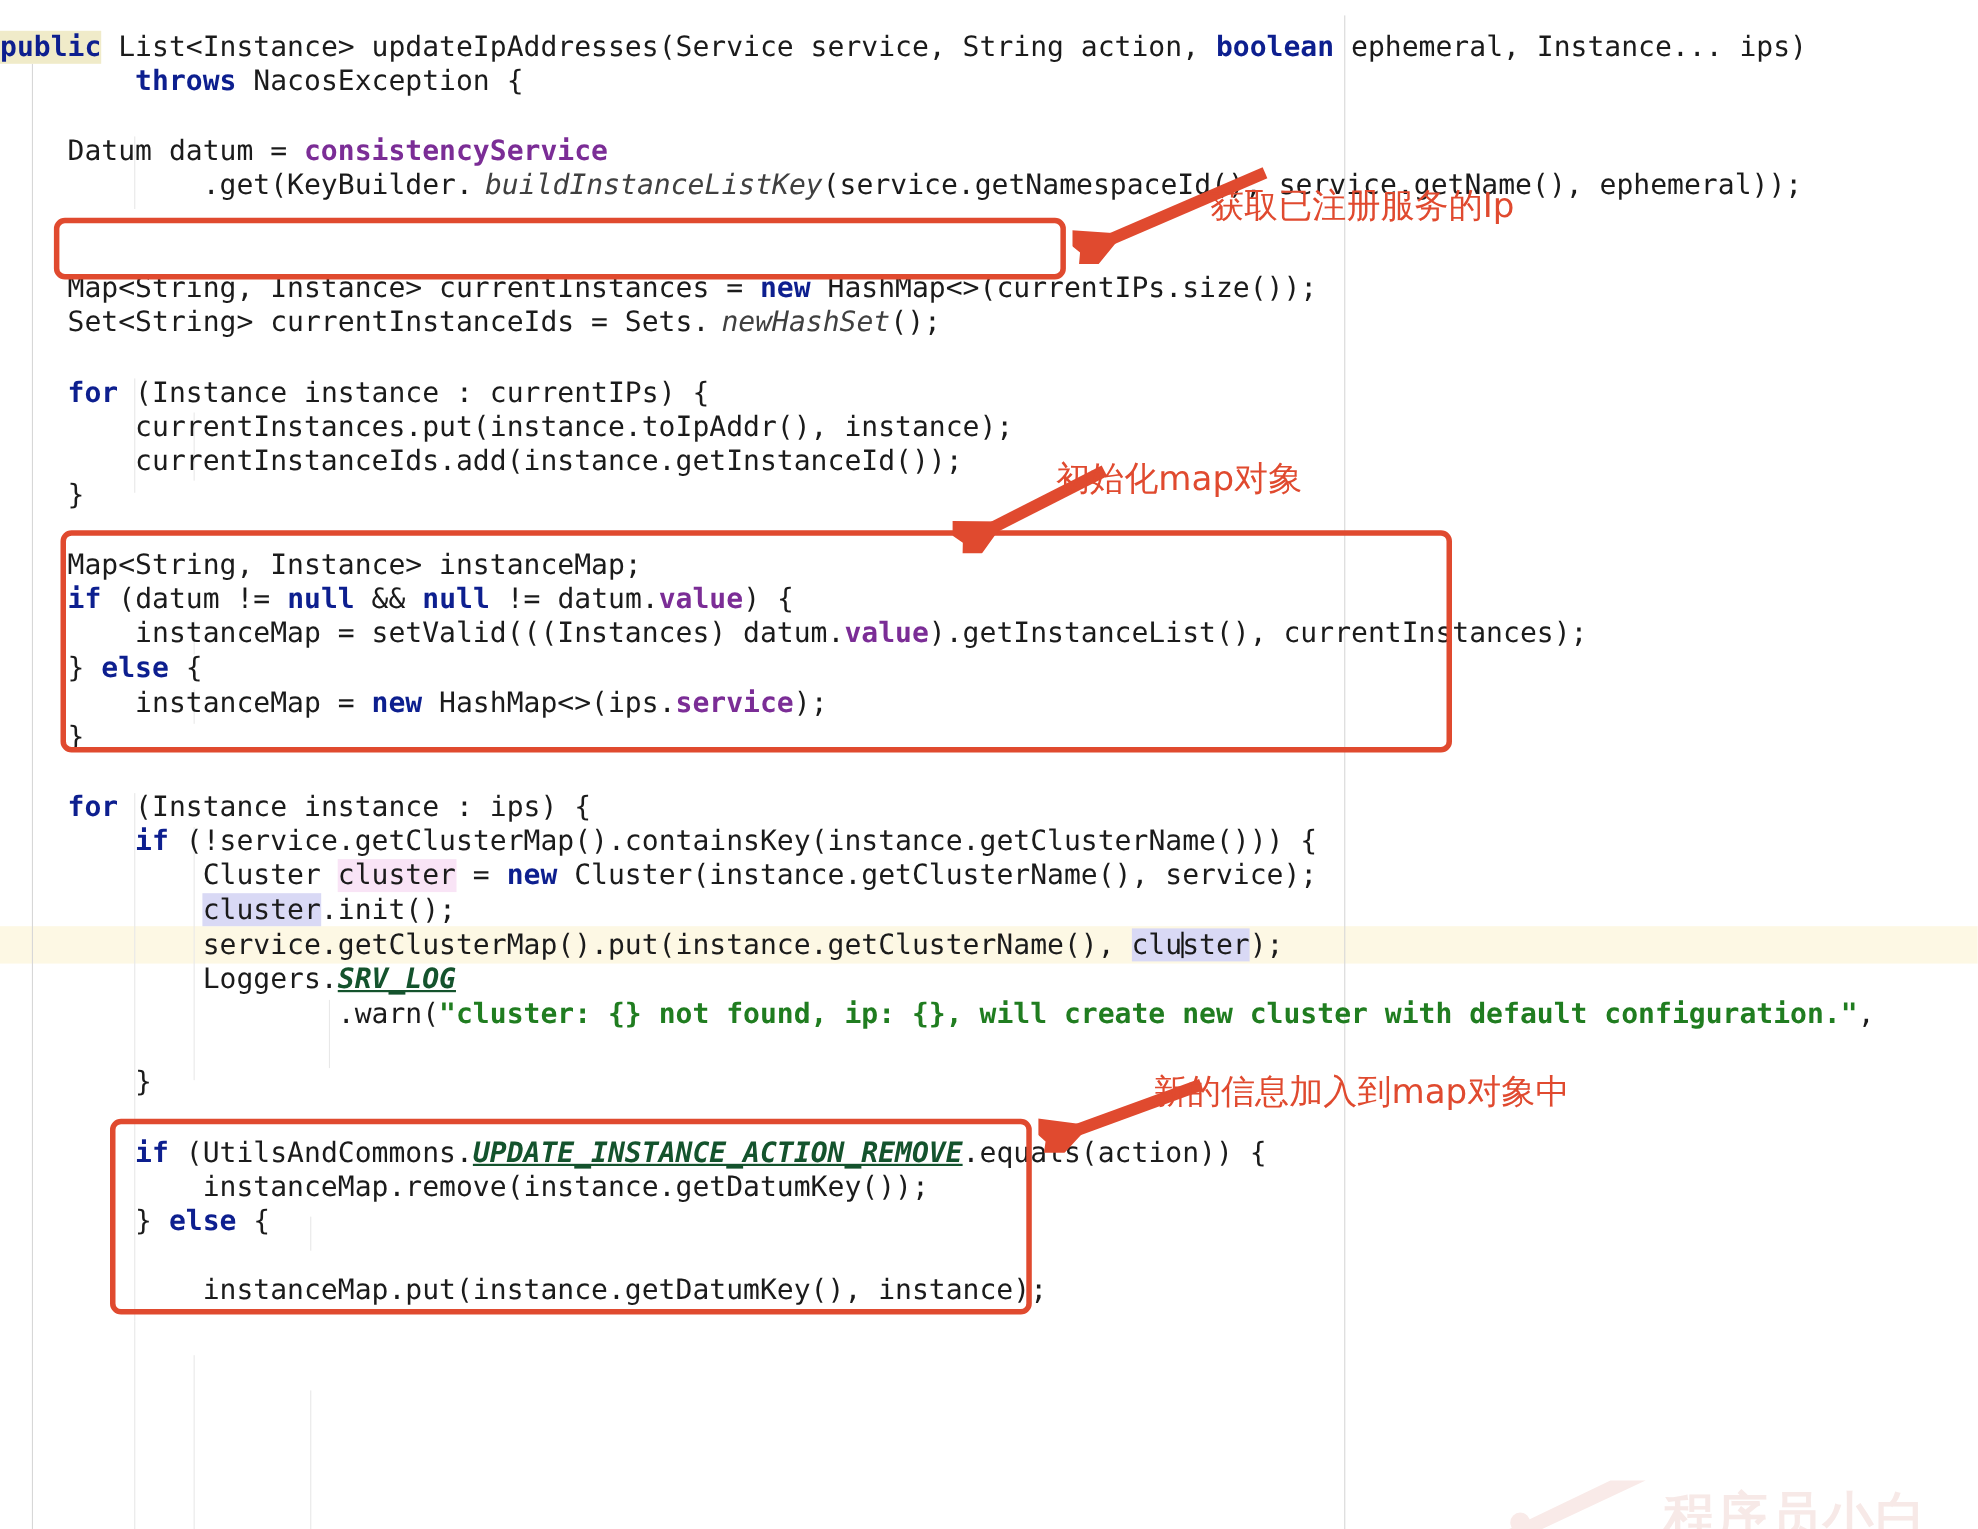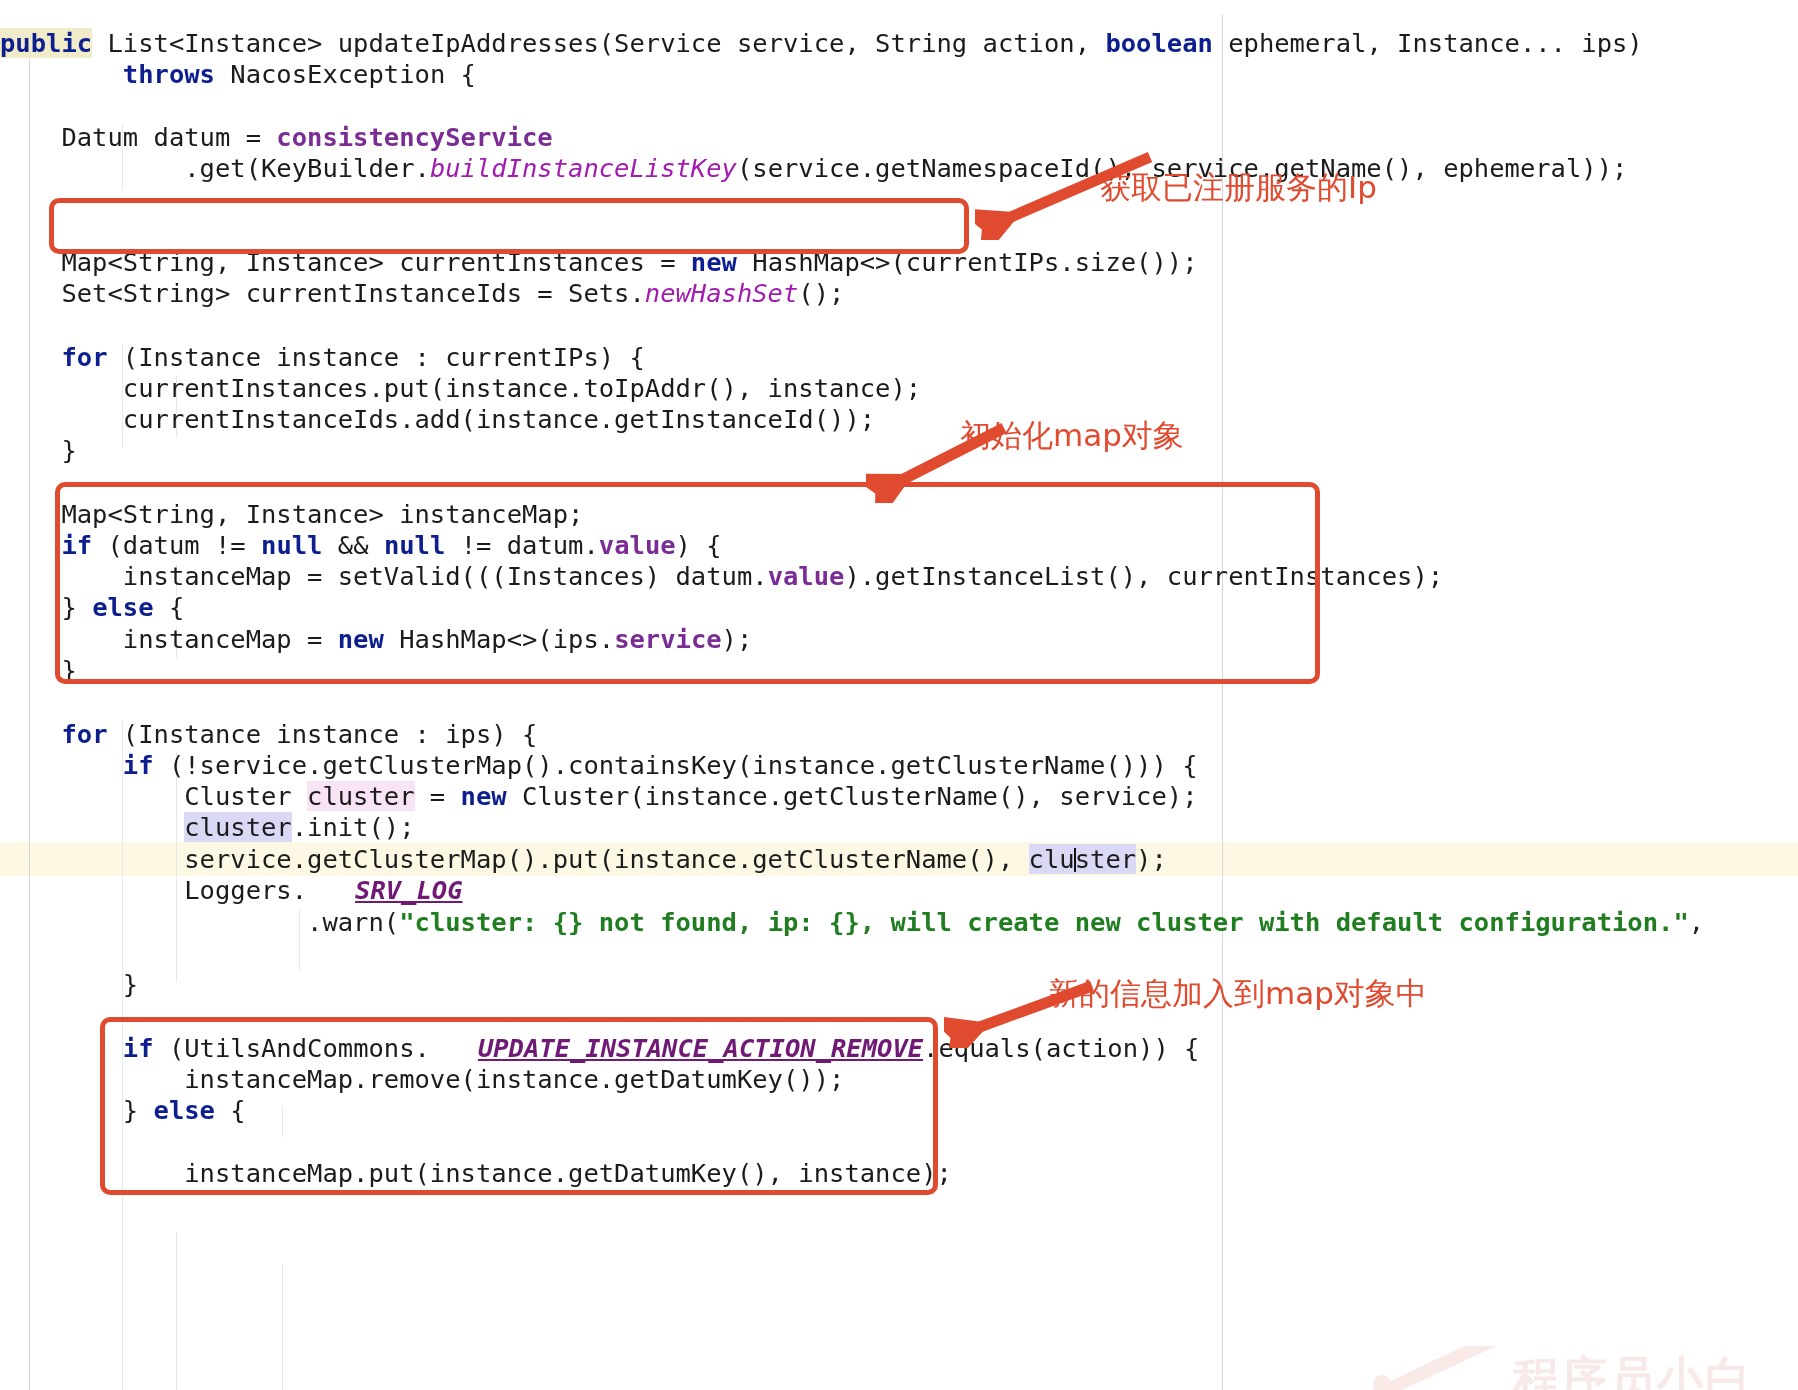--- a/index.html
+++ b/index.html
@@ -37,22 +37,22 @@
     font-size:25.5px;
     line-height:31.4px;
     color:#1b1b1b;
     white-space:pre;
     letter-spacing:0px;
   }
   .code .ln{position:absolute;left:0;white-space:pre;}
 
   .kw{color:#0d1f8f;font-weight:bold;}
   .fld{color:#7b2d96;font-weight:bold;}
-  .stat{color:#701a75;font-weight:bold;font-style:italic;text-decoration:underline;margin-left:48px;}
-  .mth-i{color:#a21caf;font-style:italic;}
+  .stat{color:#14532d;font-weight:bold;font-style:italic;text-decoration:underline;}
+  .mth-i{color:#404040;font-style:italic;margin-left:11px;}
   .str{color:#207d20;font-weight:bold;}
   .hl-kw{background:#f0ebc9;}
   .hl-pink{background:#f9e4f6;}
   .hl-lav{background:#d9d9f5;}
 
   .caret{display:inline-block;width:0;border-left:2px solid #111;height:24px;vertical-align:-4px;margin:0 -1px;}
 
   
   .redbox{
     position:absolute;border:5px solid #e04a2f;border-radius:10px;

